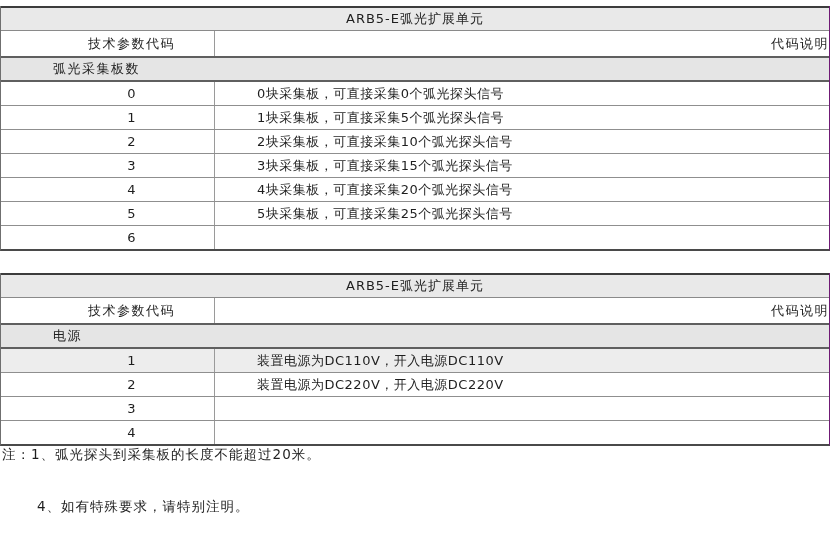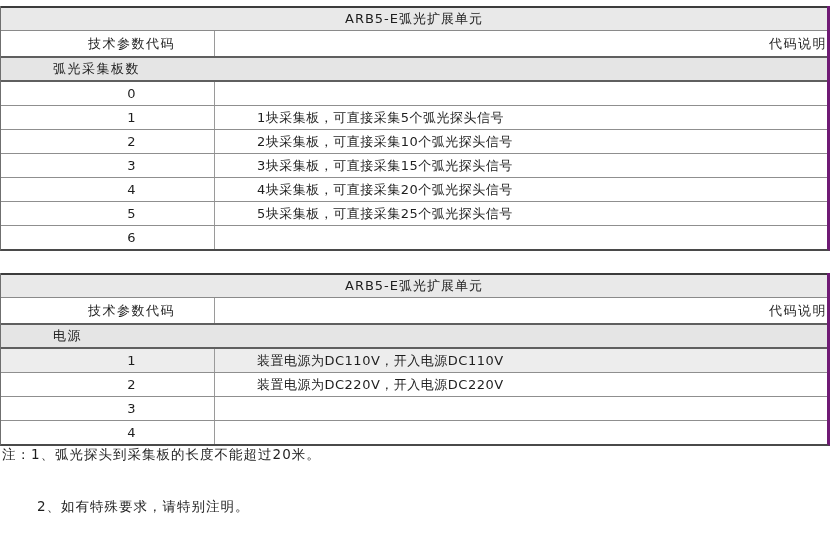--- a/index.html
+++ b/index.html
@@ -12,21 +12,21 @@
     font-size: 13px;
     color: #1e1e1e;
     overflow: hidden;
   }
   .tbl {
     position: absolute;
     left: 0;
     width: 830px;
     box-sizing: border-box;
     border-left: 1px solid #6f6f6f;
-    border-right: 3px solid #701a75;
+    border-right: 1px solid #701a75;
     border-bottom: 2px solid #4a4a4a;
     background: #ffffff;
   }
   .tbl1 { top: 6px; }
   .tbl2 { top: 273px; }
   .t-title {
     height: 22px;
     line-height: 22px;
     background: #e9e9e9;
     border-top: 2px solid #3c3c3c;
@@ -87,20 +87,21 @@
 
   <section class="tbl tbl1">
     <div class="t-title">ARB5-E弧光扩展单元</div>
     <div class="t-header">
       <div class="c1">技术参数代码</div>
       <div class="c2">代码说明</div>
     </div>
     <div class="t-band">弧光采集板数</div>
     <div class="t-row">
       <div class="c1">0</div>
+      <div class="c2">0块采集板，可直接采集0个弧光探头信号</div>
     </div>
     <div class="t-row">
       <div class="c1">1</div>
       <div class="c2">1块采集板，可直接采集5个弧光探头信号</div>
     </div>
     <div class="t-row">
       <div class="c1">2</div>
       <div class="c2">2块采集板，可直接采集10个弧光探头信号</div>
     </div>
     <div class="t-row">
@@ -137,15 +138,15 @@
     </div>
     <div class="t-row">
       <div class="c1">3</div>
     </div>
     <div class="t-row">
       <div class="c1">4</div>
     </div>
   </section>
 
   <div class="note note1">注：1、弧光探头到采集板的长度不能超过20米。</div>
-  <div class="note note2">2、如有特殊要求，请特别注明。</div>
+  <div class="note note2">4、如有特殊要求，请特别注明。</div>
 
 </div>
 
 </body></html>

